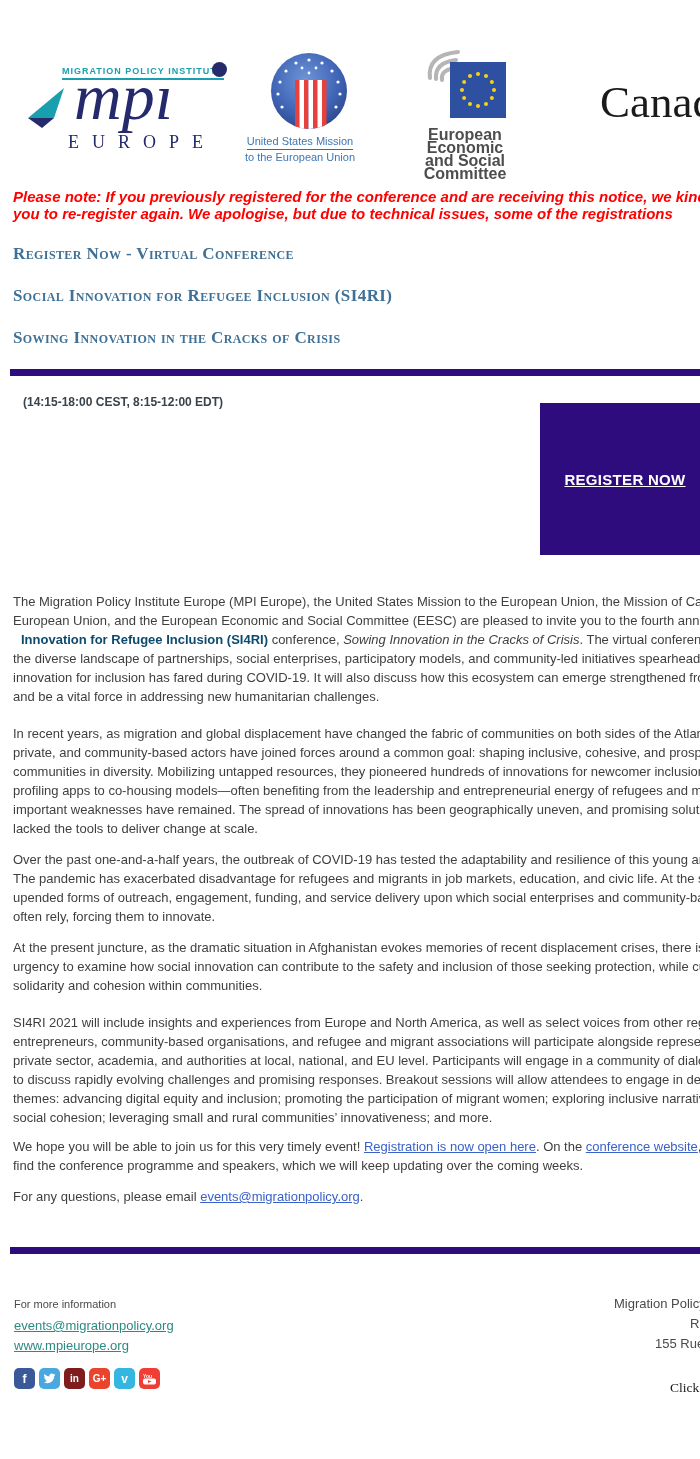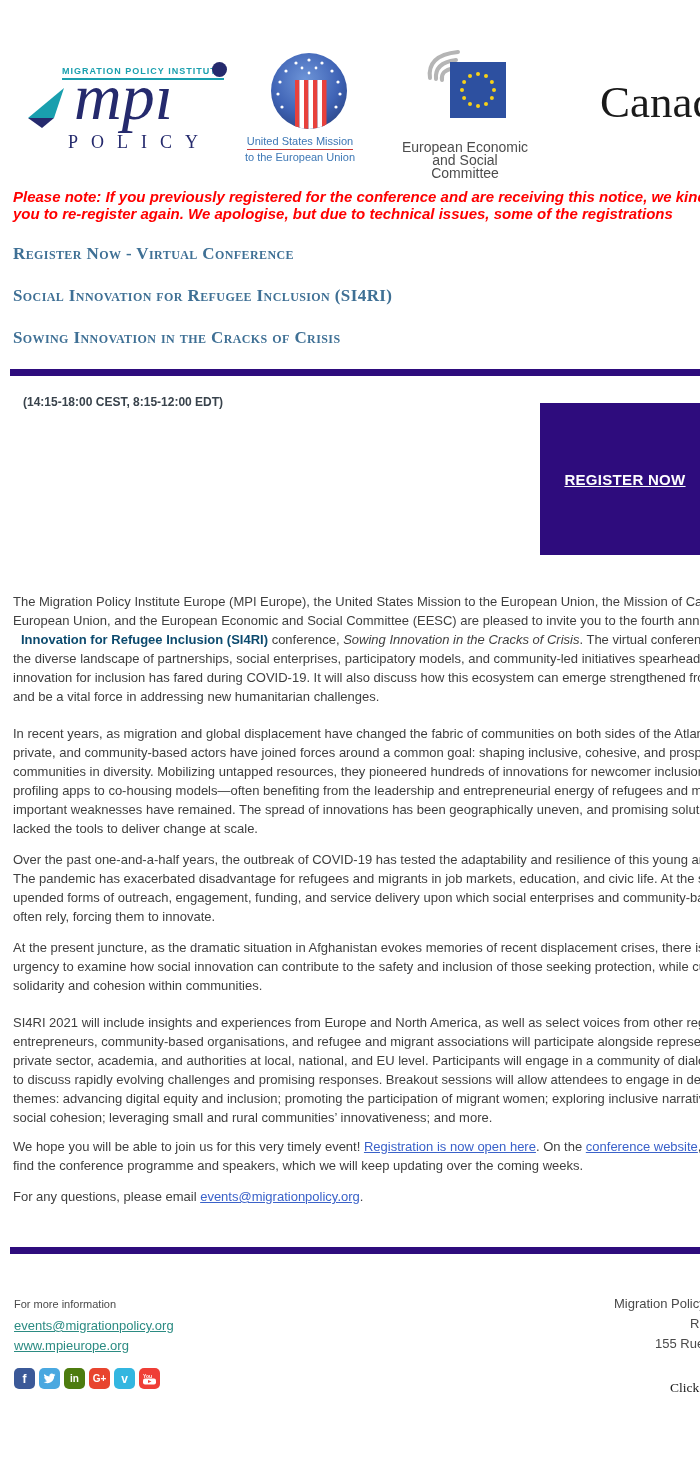--- a/index.html
+++ b/index.html
@@ -23,21 +23,21 @@
     font-style:italic; font-size:66px; color:#252a6d; line-height:1;
   }
   .mpi-europe {
     position:absolute; left:40px; top:72px; font-family:"Liberation Serif", serif;
     font-size:18px; color:#252a6d; letter-spacing:13px; white-space:nowrap;
   }
   .usmission { position:absolute; left:240px; top:52px; width:120px; height:105px; text-align:center; }
   .usmission .caption { font-size:11px; color:#3c77b5; line-height:14px; }
   .usmission .caption .cap1 { border-bottom:1px solid #cc3333; display:inline-block; padding-bottom:1px; }
   .eesc { position:absolute; left:400px; top:48px; width:130px; height:110px; text-align:center; }
-  .eesc .caption { font-size:14px; font-weight:normal; color:#4d4d4d; line-height:13px; margin-top:17px; }
+  .eesc .caption { font-size:16px; font-weight:bold; color:#4d4d4d; line-height:13px; margin-top:4px; }
   .canada-wordmark {
     position:absolute; left:600px; top:76px; font-family:"Liberation Serif", serif;
     font-size:45px; color:#1a1a1a; white-space:nowrap;
   }
 
   
   .notice {
     position:absolute; left:13px; top:188px; color:#ff0000; font-weight:bold;
     font-style:italic; font-size:15px; line-height:17px;
   }
@@ -83,37 +83,37 @@
   .f-unsub {
     position:absolute; left:670px; top:1380px; font-family:"Liberation Serif", serif;
     font-size:13.5px; color:#1a1a1a; white-space:nowrap; cursor:pointer;
   }
   .social { position:absolute; left:14px; top:1368px; display:flex; gap:4px; }
   .s-icon {
     width:21px; height:21px; border-radius:5px; color:#fff; display:flex;
     align-items:center; justify-content:center; font-weight:bold; font-size:12px;
     cursor:pointer; font-family:"Liberation Sans", sans-serif;
   }
-  .s-fb { background:#3b5998; } .s-tw { background:#4aa8e0; } .s-li { background:#4d7c0f; font-size:10px; }
+  .s-fb { background:#3b5998; } .s-tw { background:#4aa8e0; } .s-li { background:#7f1d1d; font-size:10px; }
   .s-gp { background:#e8442e; font-size:10px; } .s-vm { background:#33b6e0; } .s-yt { background:#ef3e36; font-size:9px; }
 </style>
 </head>
 <body>
 
 <div class="page">
 
   <div class="mpi-logo">
     <svg width="52" height="52" style="position:absolute;left:-4px;top:22px;" viewBox="0 0 52 52">
       <polygon points="4,36 40,6 30,36" fill="#199fae"></polygon>
       <polygon points="4,36 30,36 18,46" fill="#252a6d"></polygon>
     </svg>
     <div class="mpi-top">MIGRATION POLICY INSTITUTE</div>
     <div class="mpi-dot"></div>
     <div class="mpi-main">mpı</div>
-    <div class="mpi-europe">POLICY</div>
+    <div class="mpi-europe">EUROPE</div>
   </div>
 
   <div class="usmission">
     <svg width="80" height="78" viewBox="0 0 80 78" style="margin-left:18px;">
       <defs>
         <radialGradient id="usg" cx="45%" cy="35%" r="75%">
           <stop offset="0%" stop-color="#6e95d8"></stop>
           <stop offset="60%" stop-color="#3f63b5"></stop>
           <stop offset="100%" stop-color="#27407e"></stop>
         </radialGradient>

